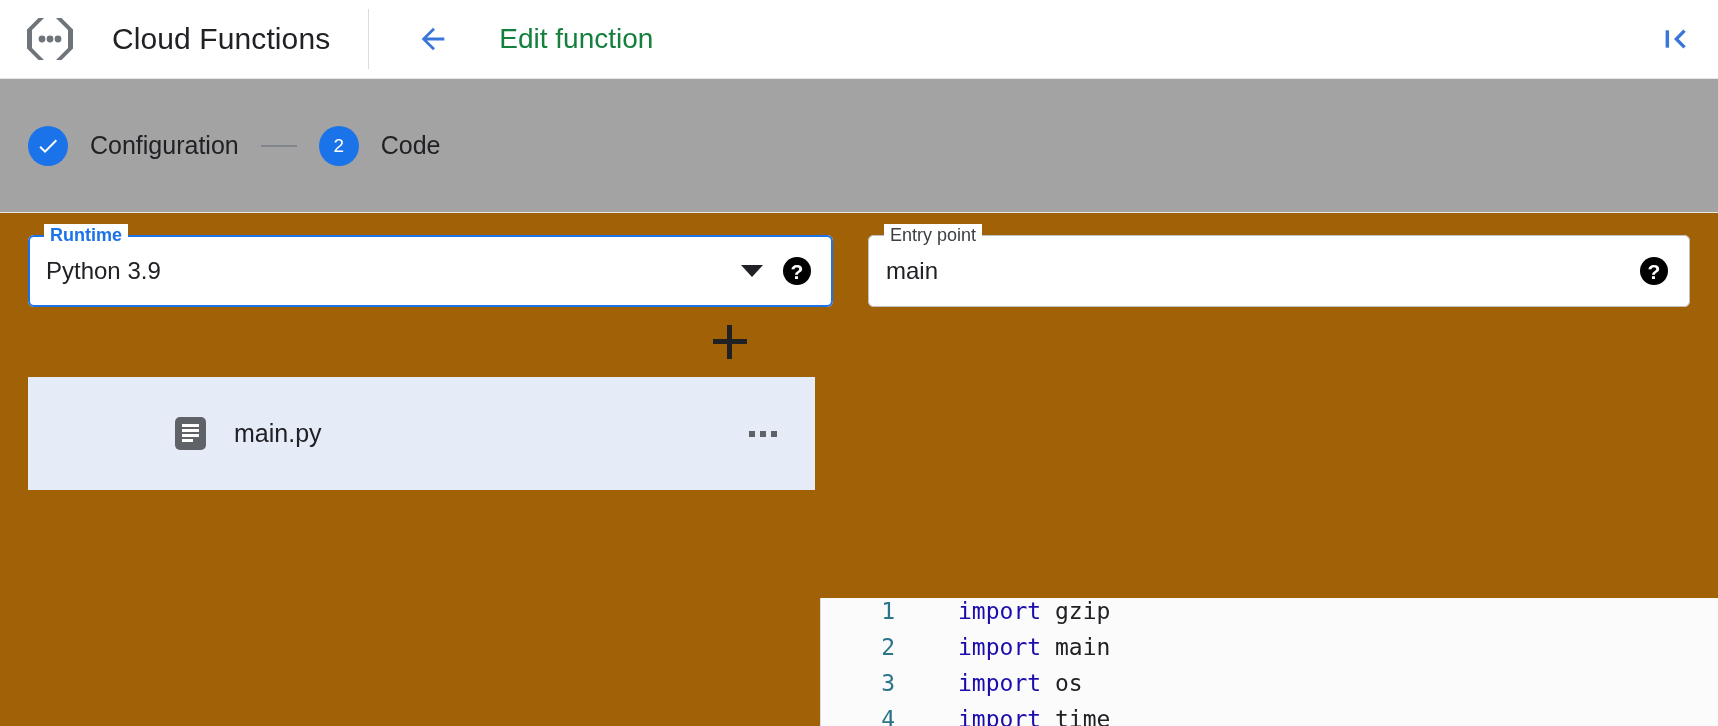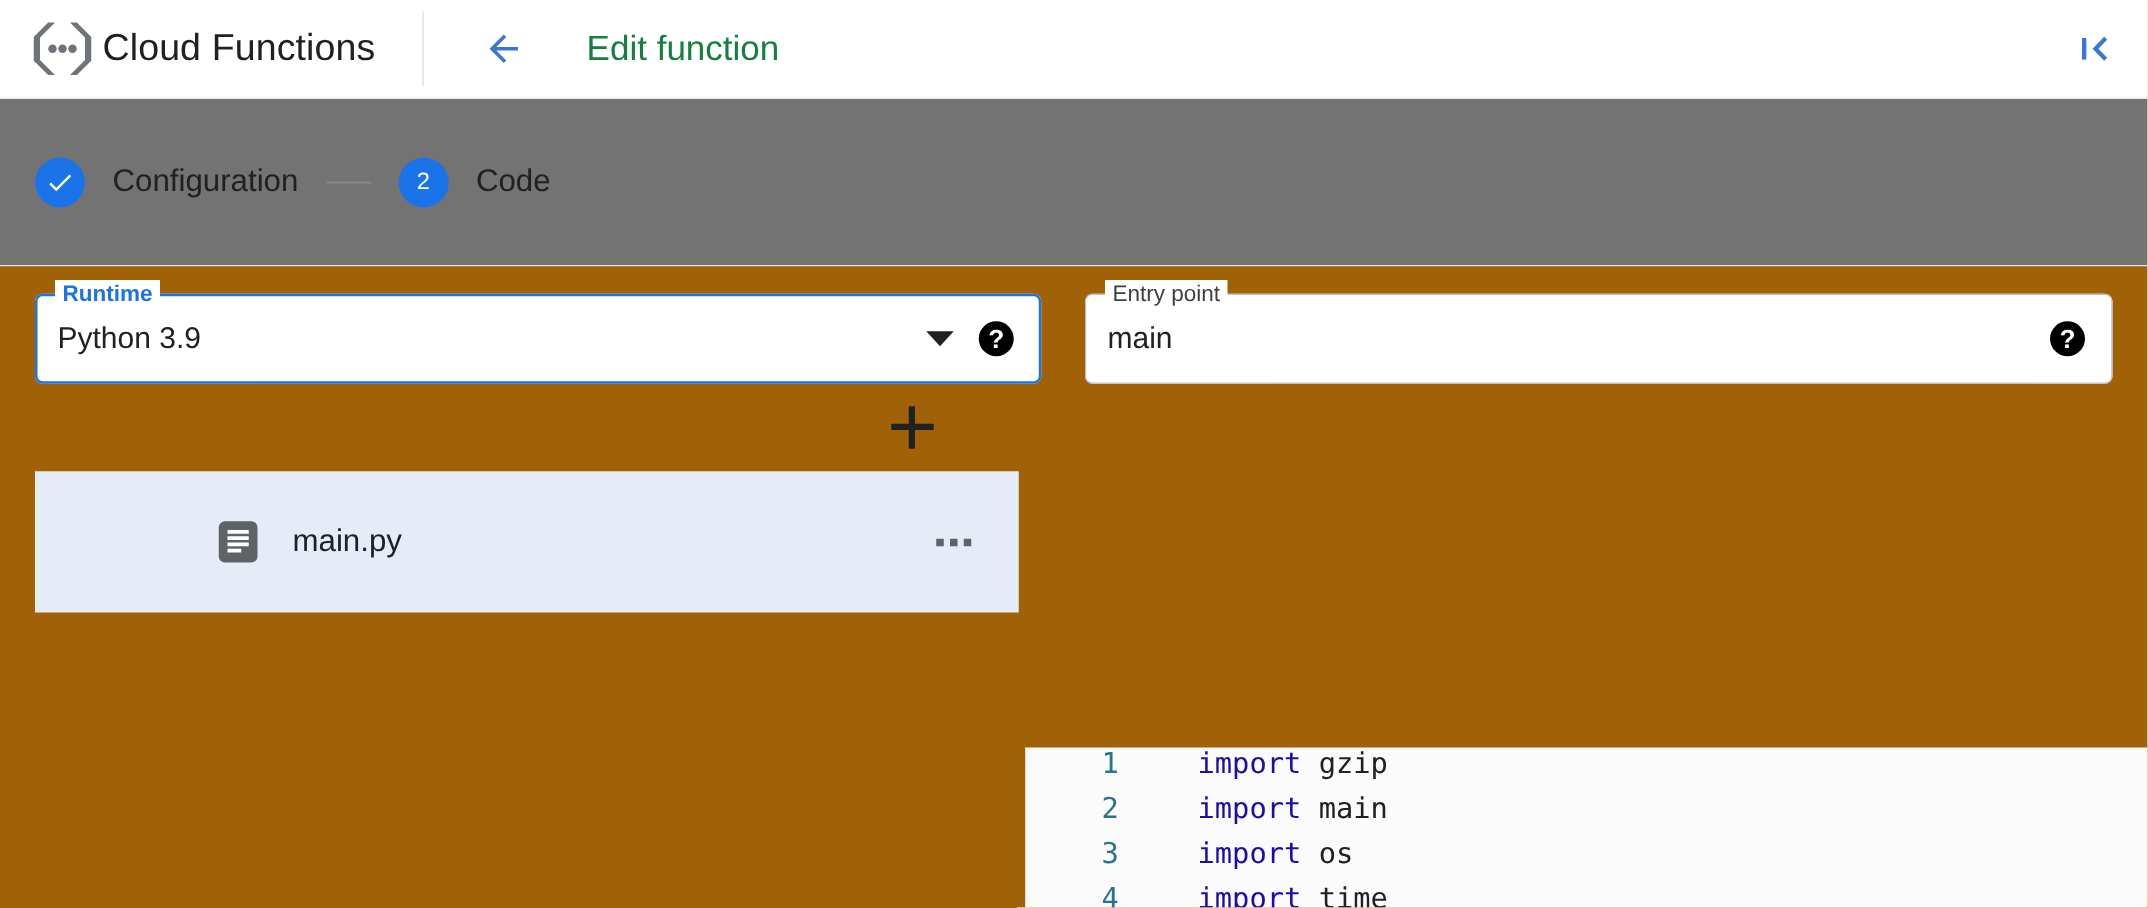--- a/index.html
+++ b/index.html
@@ -14,21 +14,21 @@
   
   .header {
     position: relative; height: 79px; width: 100%;
     background: #ffffff;
     border-bottom: 1px solid #e4e6e8;
     display: flex; align-items: center;
   }
   .brand { display: flex; align-items: center; padding-left: 24px; }
   .brand-logo { width: 52px; height: 52px; position: relative; flex: none; }
   .brand-title {
-    font-size: 30px; color: #202124; margin-left: 6px;
+    font-size: 30px; color: #202124; margin-left: 36px;
     letter-spacing: .1px; white-space: nowrap;
   }
   .header-divider {
     width: 1px; height: 60px; background: #dadce0; margin-left: 38px;
   }
   .back-arrow {
     width: 44px; height: 44px; margin-left: 42px;
     display: flex; align-items: center; justify-content: center;
     cursor: pointer; flex: none;
   }
@@ -37,21 +37,21 @@
   }
   .header-spacer { flex: 1; }
   .collapse-icon {
     width: 40px; height: 40px; margin-right: 22px;
     display: flex; align-items: center; justify-content: center; cursor: pointer;
   }
 
   
   .stepper {
     height: 134px; display: flex; align-items: center;
-    padding-left: 28px; border-bottom: 1px solid #e4e6e8; background:#737373;
+    padding-left: 28px; border-bottom: 1px solid #e4e6e8; background:#a3a3a3;
   }
   .step { display: flex; align-items: center; }
   .step-badge {
     width: 40px; height: 40px; border-radius: 50%;
     background: #1a73e8; color: #fff;
     display: flex; align-items: center; justify-content: center;
     font-size: 19px; flex: none;
   }
   .step-label { font-size: 25px; color: #202124; margin-left: 22px; white-space: nowrap; }
   .step-connector {

